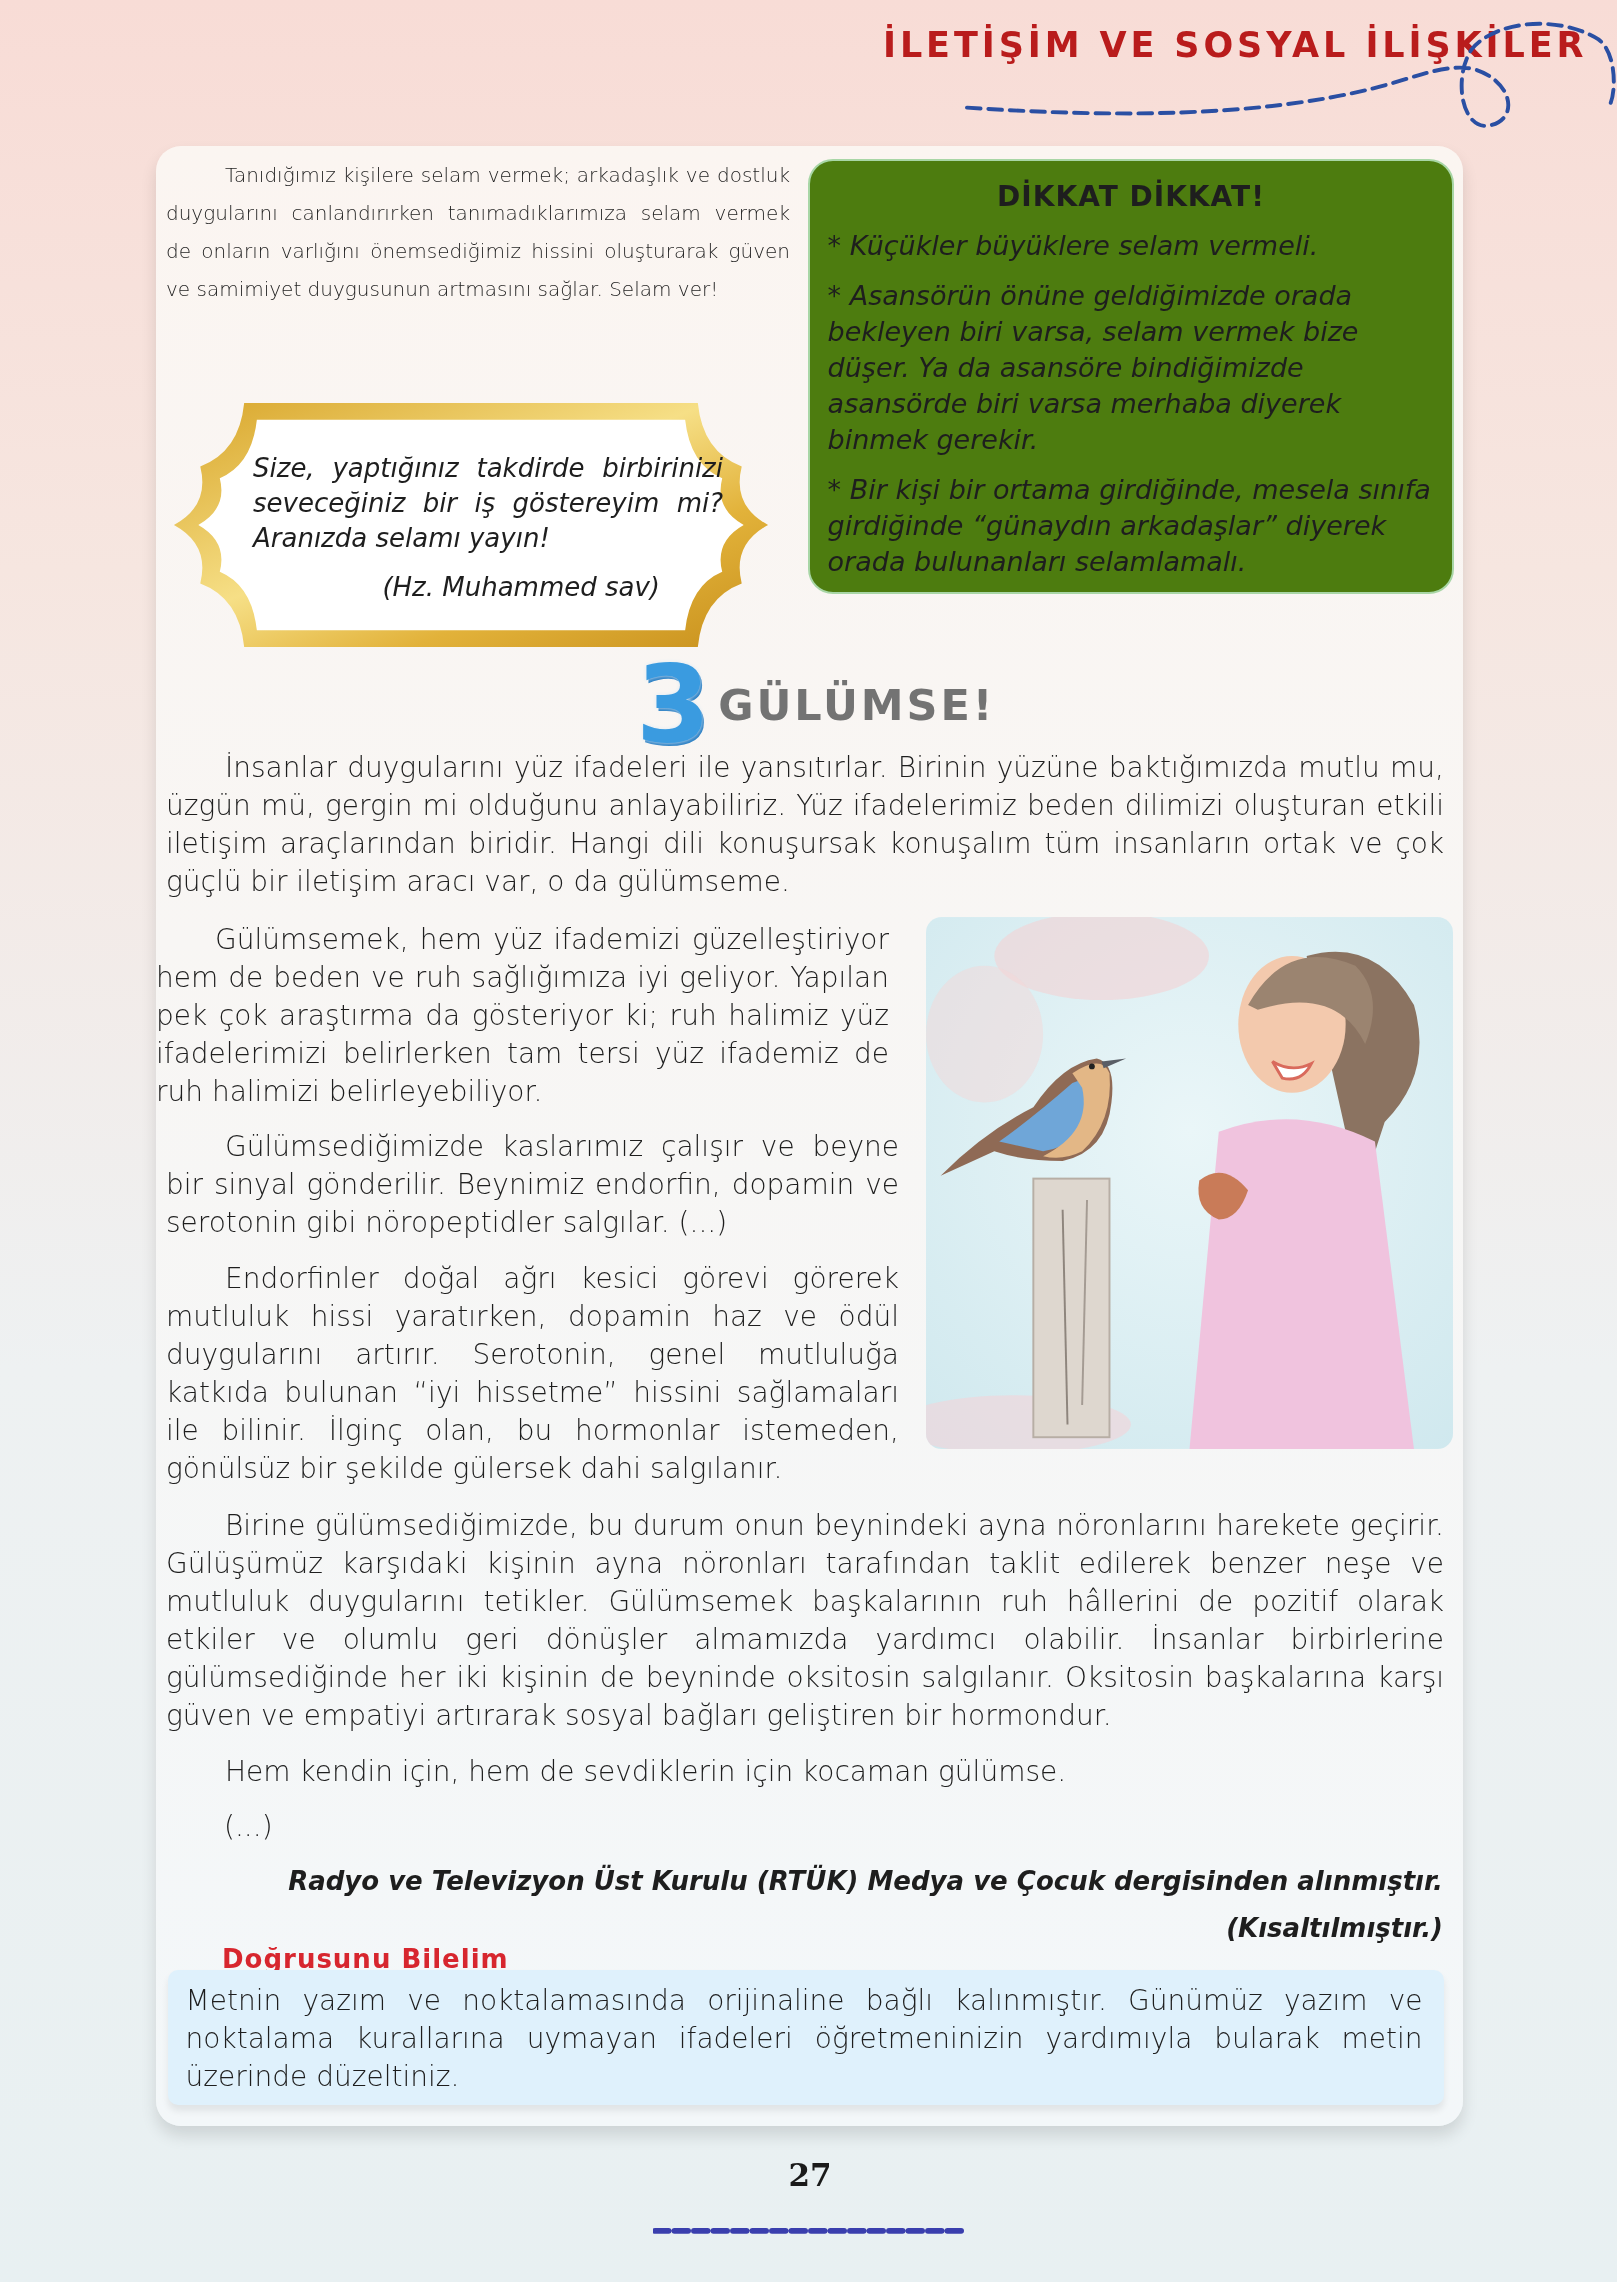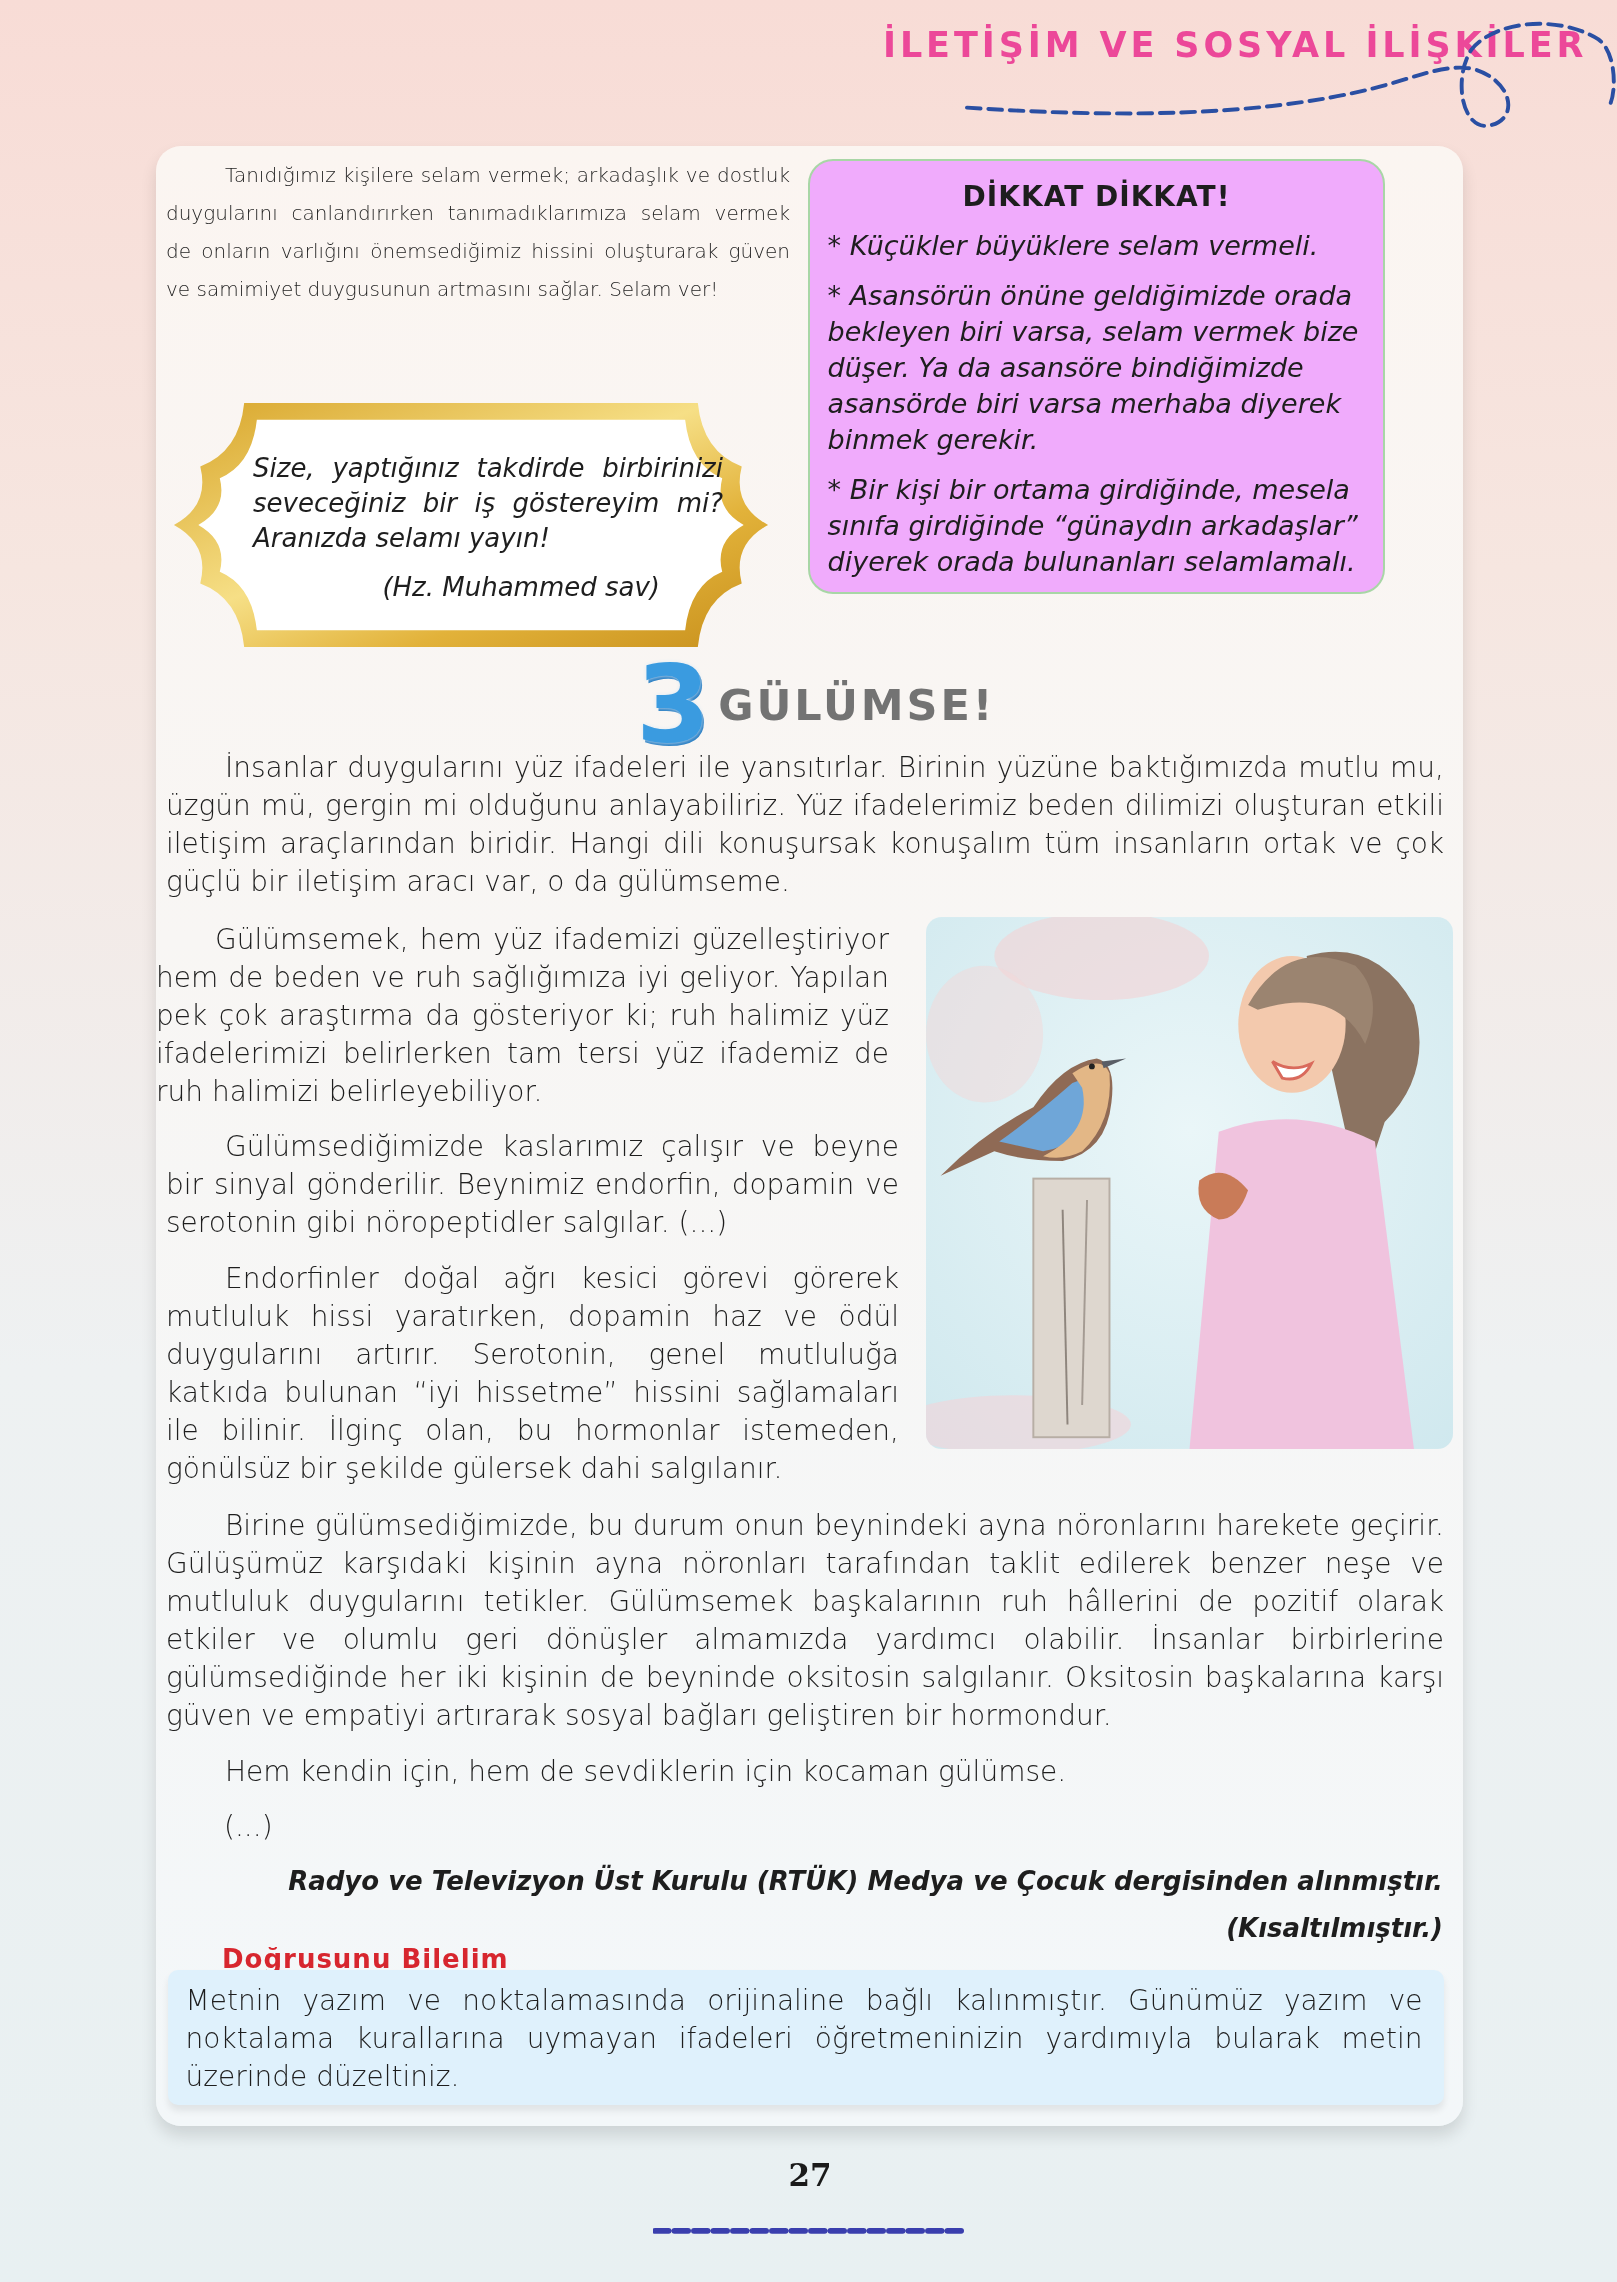--- a/index.html
+++ b/index.html
@@ -5,21 +5,21 @@
   html, body { margin: 0; padding: 0; }
   body {
     width: 1618px; height: 2282px; position: relative; overflow: hidden;
     background: linear-gradient(180deg, #f8dcd6 0%, #f6e6e0 25%, #eef1f2 60%, #e8f0f2 100%);
     font-family: "DejaVu Sans", sans-serif;
     color: #1e1e1e;
   }
   .header-title {
     position: absolute; left: 883px; top: 25px;
     font-family: "DejaVu Sans", sans-serif; font-weight: bold;
-    font-size: 35px; letter-spacing: 3.9px; color: #ec4899;
+    font-size: 35px; letter-spacing: 3.9px; color: #b91c1c;
   }
   .header-swirl { position: absolute; left: 965px; top: 9.8px; width: 652px; height: 127px; }
 
   .card {
     position: absolute; left: 156px; top: 146px; width: 1307px; height: 1980px;
     background: linear-gradient(180deg, #fbf5f1 0%, #f8f6f4 40%, #f3f7f9 100%);
     border-radius: 25px;
     box-shadow: 0 9.8px 15.6px rgba(0,0,0,0.12);
   }
   .intro {
@@ -31,22 +31,22 @@
   .quote-text {
     position: absolute; left: 253px; top: 451px; width: 470px;
     font-family: "DejaVu Sans", sans-serif; font-style: italic;
     font-size: 26px; line-height: 35px; text-align: justify;
   }
   .quote-author {
     position: absolute; left: 241px; top: 572px; width: 419px; text-align: right;
     font-style: italic; font-size: 26px;
   }
   .attention {
-    position: absolute; left: 808px; top: 159px; width: 577px; height: 435px;
-    background: #f0abfc; border: 2px solid #a8d6a6; border-radius: 25px;
+    position: absolute; left: 808px; top: 159px; width: 646px; height: 435px;
+    background: #4d7c0f; border: 2px solid #a8d6a6; border-radius: 25px;
     box-sizing: border-box; padding: 17.6px 17.6px 0 17.6px;
     font-style: italic; font-size: 27px; line-height: 36px;
   }
   .attention-title {
     text-align: center; font-weight: bold; font-style: normal; font-size: 28px;
     letter-spacing: 1px; margin-bottom: 13.7px;
   }
   .attention p { margin: 0 0 13.7px 0; text-align: left; }
   .section-heading {
     position: absolute; left: 636px; top: 651px; height: 107px; display: flex; align-items: center;

